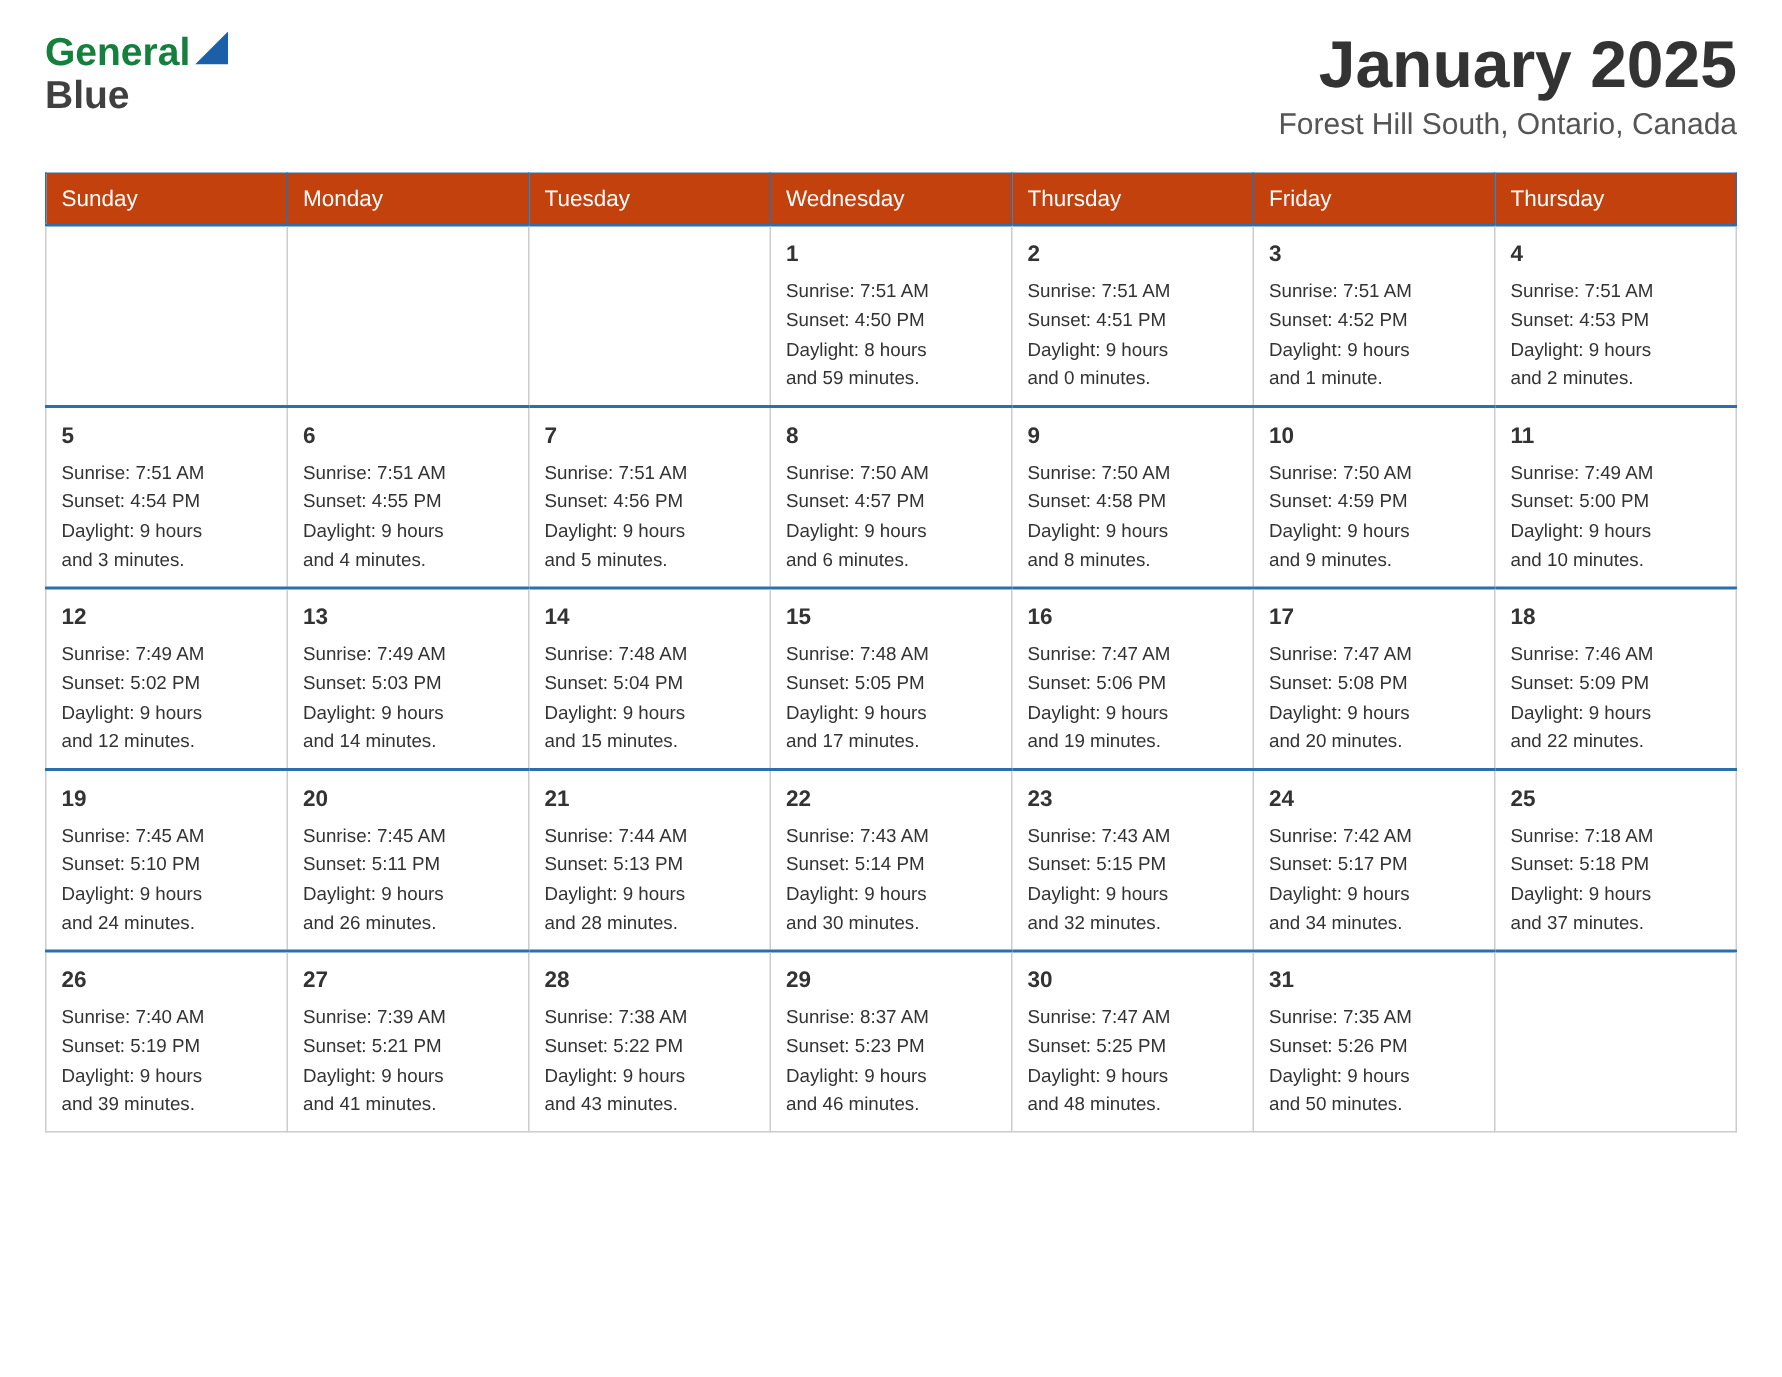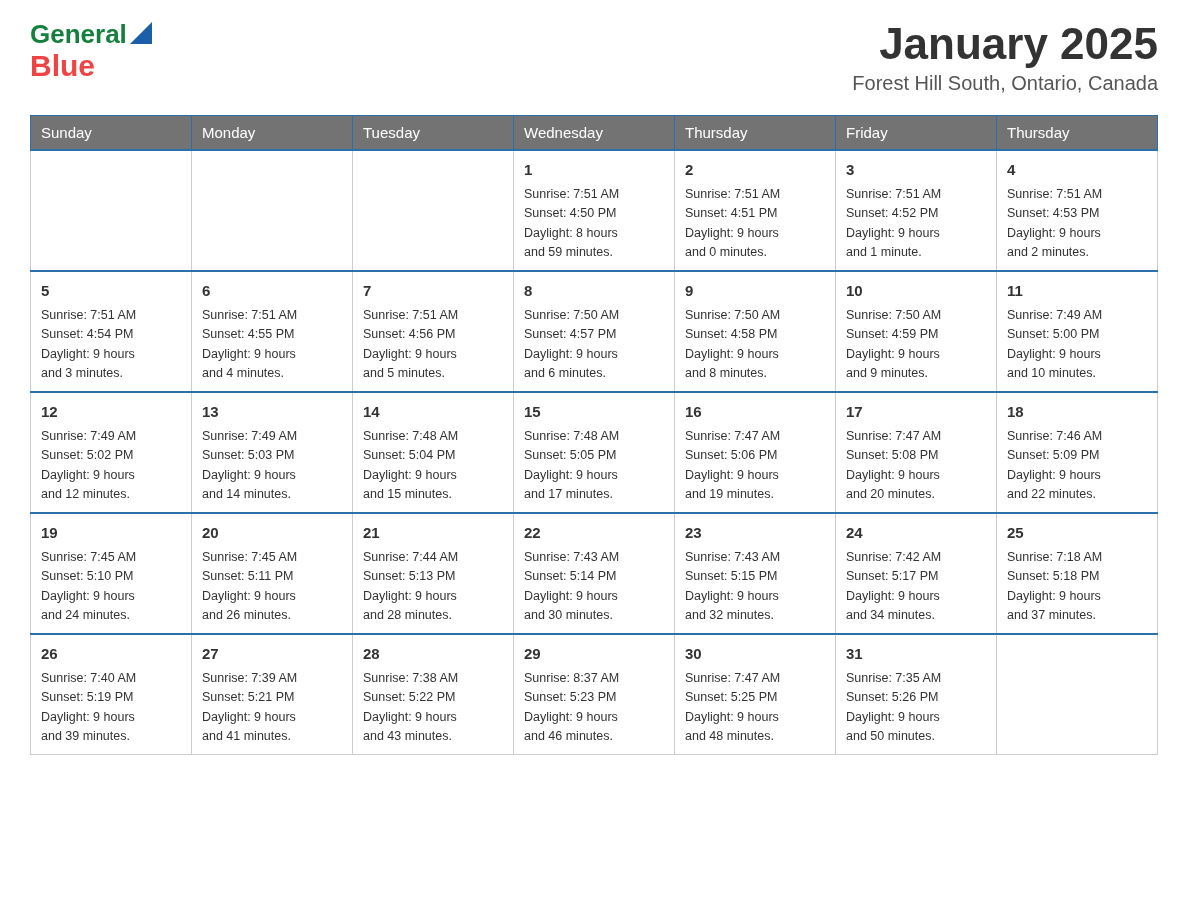--- a/index.html
+++ b/index.html
@@ -19,23 +19,23 @@
     .logo {
       display: flex;
       align-items: center;
     }
     .logo-text-general {
       font-size: 26px;
       font-weight: bold;
       color: #15803d;
     }
     .logo-text-blue {
-      font-size: 30px;
+      font-size: 26px;
       font-weight: bold;
-      color: #ef4444;
+      color: #404040;
     }
     .title-area {
       text-align: right;
     }
     .month-title {
       font-size: 44px;
       font-weight: bold;
       color: #333;
       line-height: 1.1;
     }
@@ -43,21 +43,21 @@
       font-size: 20px;
       color: #555;
       margin-top: 4px;
     }
     .calendar-table {
       width: 100%;
       border-collapse: collapse;
       border: 1px solid #aaa;
     }
     .calendar-table th {
-      background-color: #737373;
+      background-color: #c2410c;
       color: #fff;
       font-size: 15px;
       font-weight: normal;
       padding: 8px 10px;
       text-align: left;
       border: 1px solid #2c6fad;
     }
     .calendar-table td {
       vertical-align: top;
       padding: 8px 10px;

